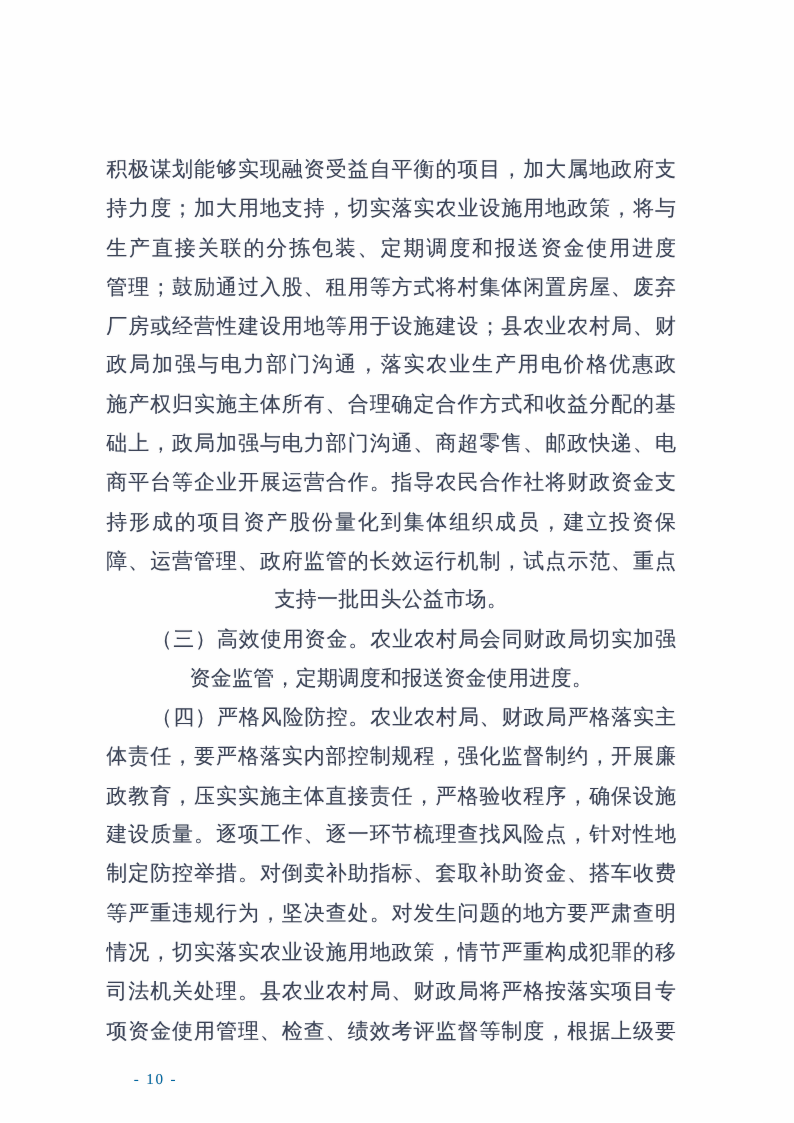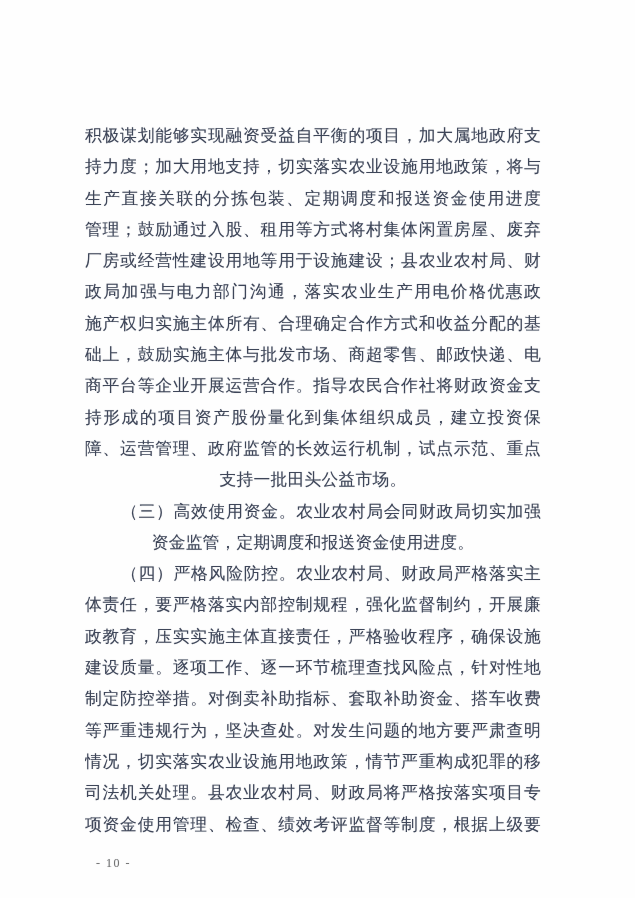--- a/index.html
+++ b/index.html
@@ -39,42 +39,42 @@
     text-justify: inter-character;
   }
   .line.indent {
     text-indent: 36px;
   }
   .line b {
     font-weight: 400;
   }
   .page-number {
     position: absolute;
-    left: 96px;
+    left: 107px;
     top: 856px;
     font-size: 12px;
     letter-spacing: 1.5px;
-    color: #737373;
+    color: #0369a1;
     text-shadow: 0 0 1px rgba(62, 70, 89, 0.3);
   }
 </style>
 </head>
 <body>
 
 <div class="page">
   <main class="doc-body" id="doc-body">
       <div class="paragraph">
         <div class="line just">积极谋划能够实现融资受益自平衡的项目，加大属地政府支</div>
         <div class="line just">持力度；加大用地支持，切实落实农业设施用地政策，将与</div>
         <div class="line just">生产直接关联的分拣包装、定期调度和报送资金使用进度</div>
         <div class="line just">管理；鼓励通过入股、租用等方式将村集体闲置房屋、废弃</div>
         <div class="line just">厂房或经营性建设用地等用于设施建设；县农业农村局、财</div>
         <div class="line just">政局加强与电力部门沟通，落实农业生产用电价格优惠政</div>
         <div class="line just">施产权归实施主体所有、合理确定合作方式和收益分配的基</div>
-        <div class="line just">础上，鼓励实施主体与批发市场、商超零售、邮政快递、电</div>
+        <div class="line just">础上，政局加强与电力部门沟通、商超零售、邮政快递、电</div>
         <div class="line just">商平台等企业开展运营合作。指导农民合作社将财政资金支</div>
         <div class="line just">持形成的项目资产股份量化到集体组织成员，建立投资保</div>
         <div class="line just">障、运营管理、政府监管的长效运行机制，试点示范、重点</div>
         <div class="line">支持一批田头公益市场。</div>
       </div>
       <div class="paragraph">
         <div class="line just indent"><b>（三）高效使用资金。</b>农业农村局会同财政局切实加强</div>
         <div class="line">资金监管，定期调度和报送资金使用进度。</div>
       </div>
       <div class="paragraph">

